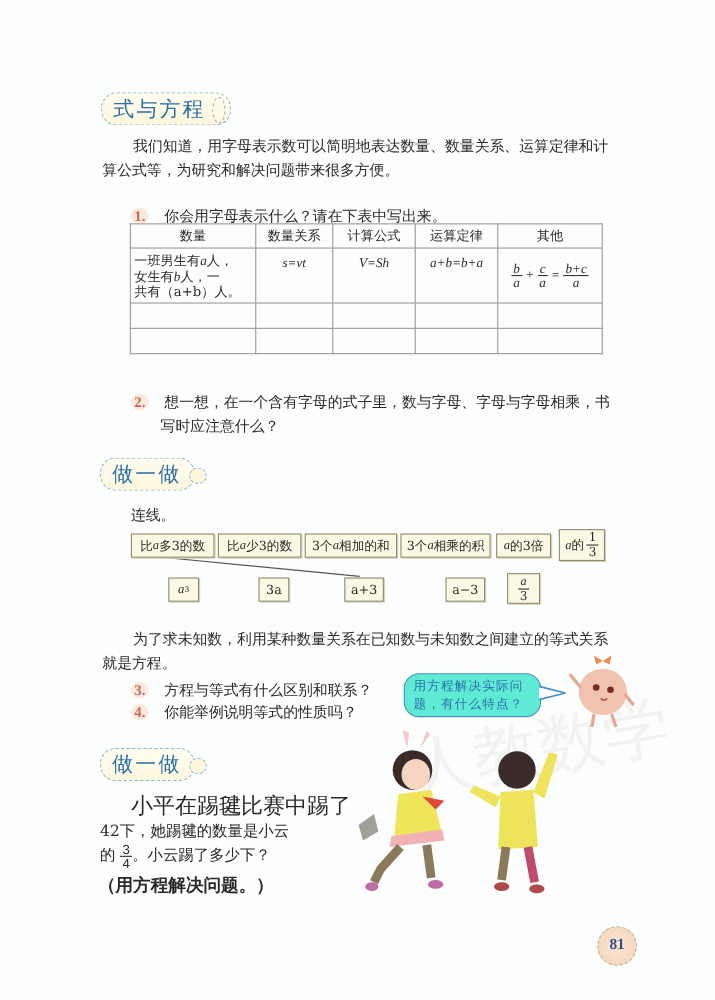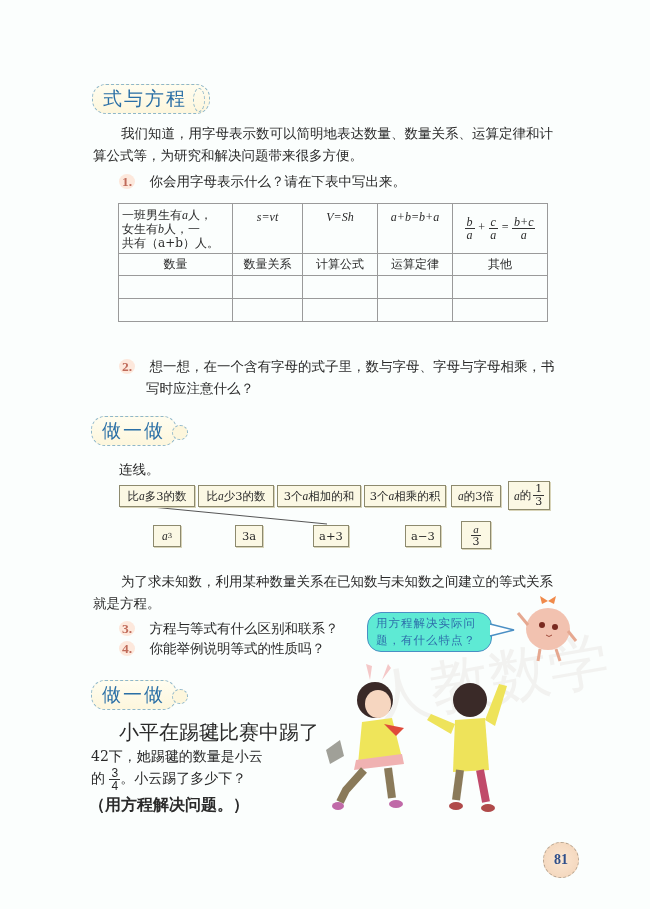--- a/index.html
+++ b/index.html
@@ -59,28 +59,35 @@
 <div class="watermark">人教数学</div>
 
 <div class="badge" style="left:92px; top:84px; width:118px;">
   <span class="badge-text">式与方程</span>
   <span class="badge-cap"></span>
 </div>
 
 <div class="abs para" style="left:121px; top:122px;text-align:right;">我们知道，用字母表示数可以简明地表达数量、数量关系、运算定律和计</div>
 <div class="abs para" style="left:93px; top:144px;">算公式等，为研究和解决问题带来很多方便。</div>
 
-<div class="abs para" style="left:119px; top:170px;">
+<div class="abs para" style="left:119px; top:186px;">
   <span class="num">1.</span>
   <span style="margin-left:10px;">你会用字母表示什么？请在下表中写出来。</span>
 </div>
 
 <table class="grid">
   <tbody>
-      <tr style="height:50px;">
+      <tr>
+    <th style="width:107px;">数量</th>
+    <th style="width:63px;">数量关系</th>
+    <th style="width:68px;">计算公式</th>
+    <th style="width:68px;">运算定律</th>
+    <th>其他</th>
+  </tr>
+  <tr style="height:50px;">
     <td style="text-align:left; line-height:14px; font-size:12px;">
       <span>一班男生有</span><span class="it">a</span><span>人，</span><br>
       <span>女生有</span><span class="it">b</span><span>人，一</span><br>
       <span>共有（a+b）人。</span>
     </td>
     <td class="it" style="vertical-align:top; padding-top:6px;">s=vt</td>
     <td class="it" style="vertical-align:top; padding-top:6px;">V=Sh</td>
     <td class="it" style="vertical-align:top; padding-top:6px;">a+b=b+a</td>
     <td class="it">
       <span class="frac">
@@ -92,27 +99,20 @@
             <span class="n">c</span>
             <span>a</span>
           </span>
       <span>=</span>
       <span class="frac">
             <span class="n">b+c</span>
             <span>a</span>
           </span>
     </td>
   </tr>
-  <tr>
-    <th style="width:107px;">数量</th>
-    <th style="width:63px;">数量关系</th>
-    <th style="width:68px;">计算公式</th>
-    <th style="width:68px;">运算定律</th>
-    <th>其他</th>
-  </tr>
   <tr style="height:23px;">
     <td></td>
         <td></td>
         <td></td>
         <td></td>
         <td></td>
   </tr>
   <tr style="height:23px;">
     <td></td>
         <td></td>

